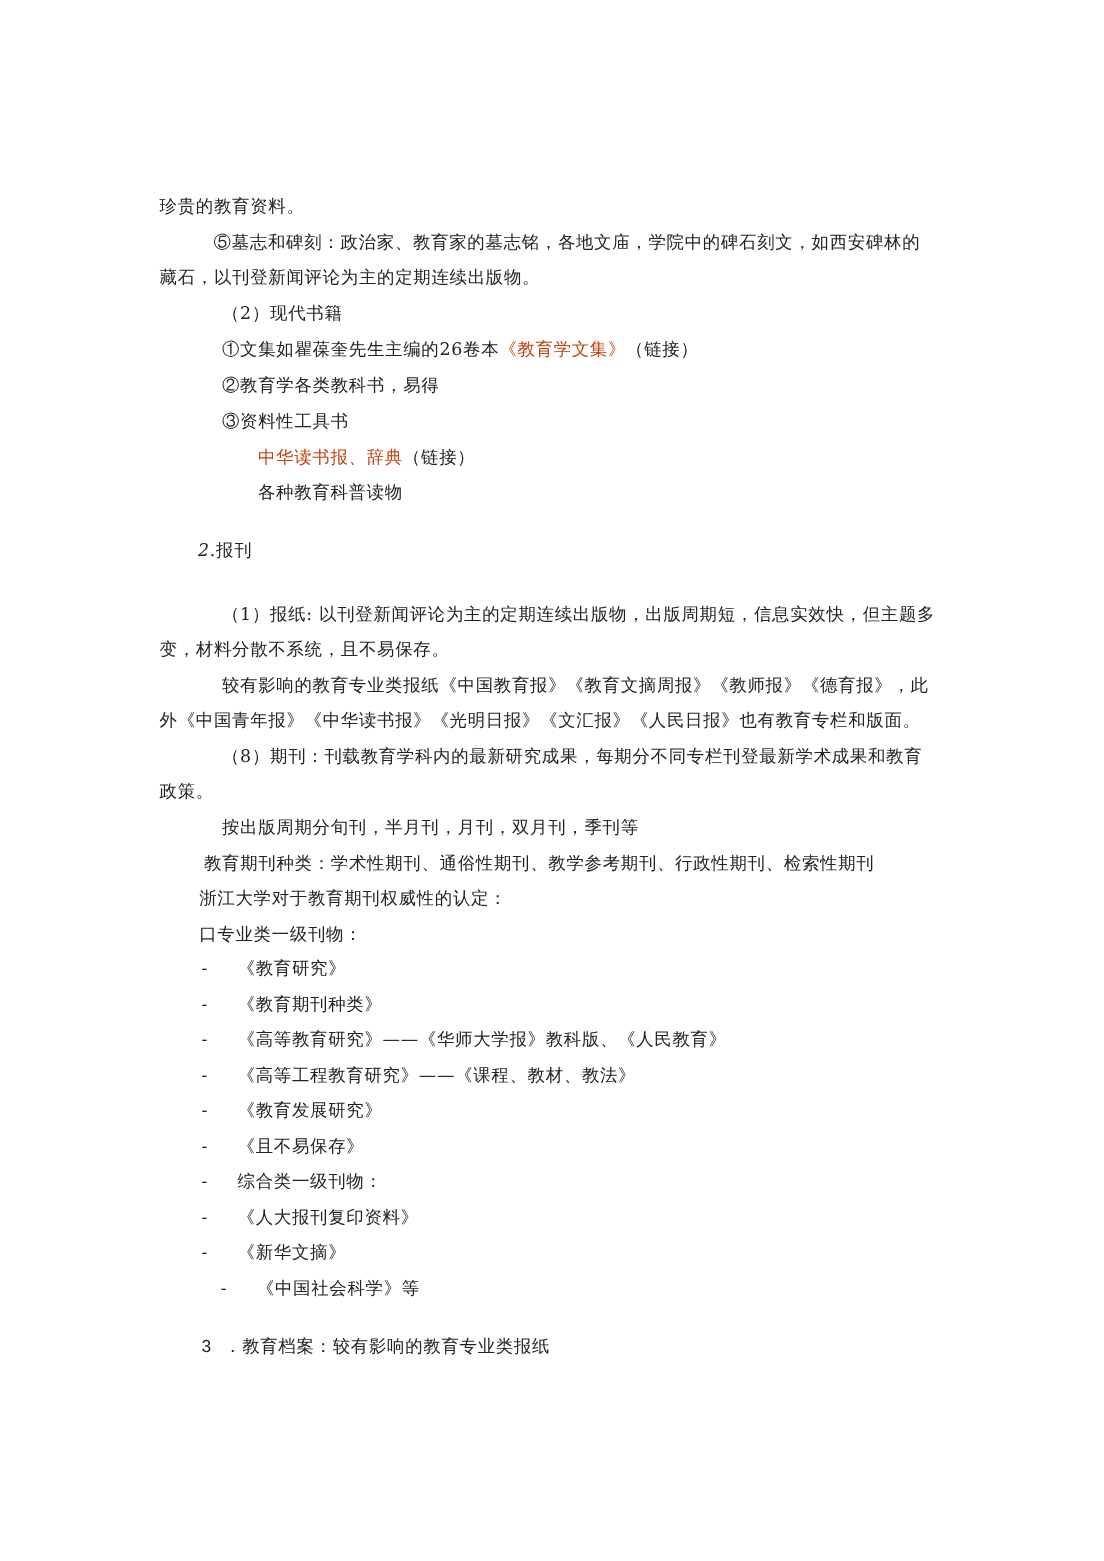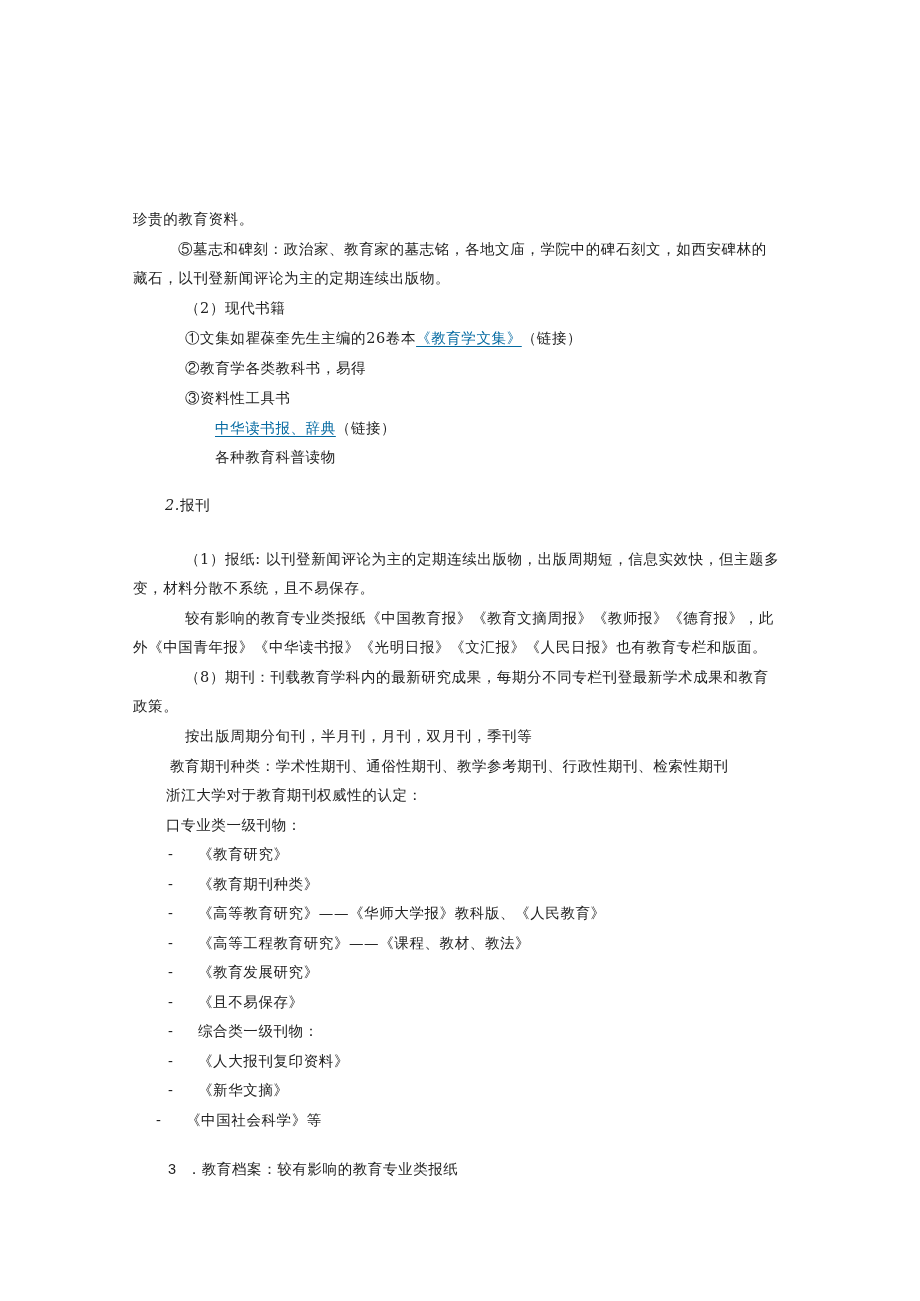--- a/index.html
+++ b/index.html
@@ -1,19 +1,19 @@
 <!DOCTYPE html>
 <html><head>
 <meta charset="utf-8">
 <style>
   html, body { margin: 0; padding: 0; background: #ffffff; }
   body { width: 920px; height: 1301px; position: relative; overflow: hidden;
          font-family: "DejaVu Serif", "Liberation Serif", serif; color: #222; font-size: 14.5px; }
-  .ln { position: absolute; white-space: nowrap; line-height: 20px; letter-spacing: 0.6px; margin-top: 46px; }
-  .link { color: #0369a1; text-decoration: underline; text-underline-offset: 3px; }
+  .ln { position: absolute; white-space: nowrap; line-height: 20px; letter-spacing: 0.6px; }
+  .link { color: #c2410c; text-underline-offset: 3px; }
   .dash { display: inline-block; width: 30px; }
   .it { font-style: italic; }
 </style>
 </head>
 <body>
 
 <div>
   <div class="ln" style="left:133px;top:163px">珍贵的教育资料。</div>
   <div class="ln" style="left:178px;top:193px">⑤墓志和碑刻：政治家、教育家的墓志铭，各地文庙，学院中的碑石刻文，如西安碑林的</div>
   <div class="ln" style="left:133px;top:222px">藏石，以刊登新闻评论为主的定期连续出版物。</div>
@@ -46,19 +46,19 @@
   <div>
     <div class="ln" style="left:168px;top:798px"><span class="dash">-</span><span>《教育研究》</span></div>
     <div class="ln" style="left:168px;top:828px"><span class="dash">-</span><span>《教育期刊种类》</span></div>
     <div class="ln" style="left:168px;top:857px"><span class="dash">-</span><span>《高等教育研究》——《华师大学报》教科版、《人民教育》</span></div>
     <div class="ln" style="left:168px;top:887px"><span class="dash">-</span><span>《高等工程教育研究》——《课程、教材、教法》</span></div>
     <div class="ln" style="left:168px;top:916px"><span class="dash">-</span><span>《教育发展研究》</span></div>
     <div class="ln" style="left:168px;top:946px"><span class="dash">-</span><span>《且不易保存》</span></div>
     <div class="ln" style="left:168px;top:975px"><span class="dash">-</span><span>综合类一级刊物：</span></div>
     <div class="ln" style="left:168px;top:1005px"><span class="dash">-</span><span>《人大报刊复印资料》</span></div>
     <div class="ln" style="left:168px;top:1034px"><span class="dash">-</span><span>《新华文摘》</span></div>
-    <div class="ln" style="left:156px;top:1064px"><span class="dash">-</span><span>《中国社会科学》等</span></div>
+    <div class="ln" style="left:184px;top:1064px"><span class="dash">-</span><span>《中国社会科学》等</span></div>
   </div>
 
   <div class="ln" style="left:168px;top:1113px">
     <span style="font-family:'Liberation Sans',sans-serif;margin-right:10px">3</span><span>．教育档案：较有影响的教育专业类报纸</span>
   </div>
 </div>
 
 </body></html>

